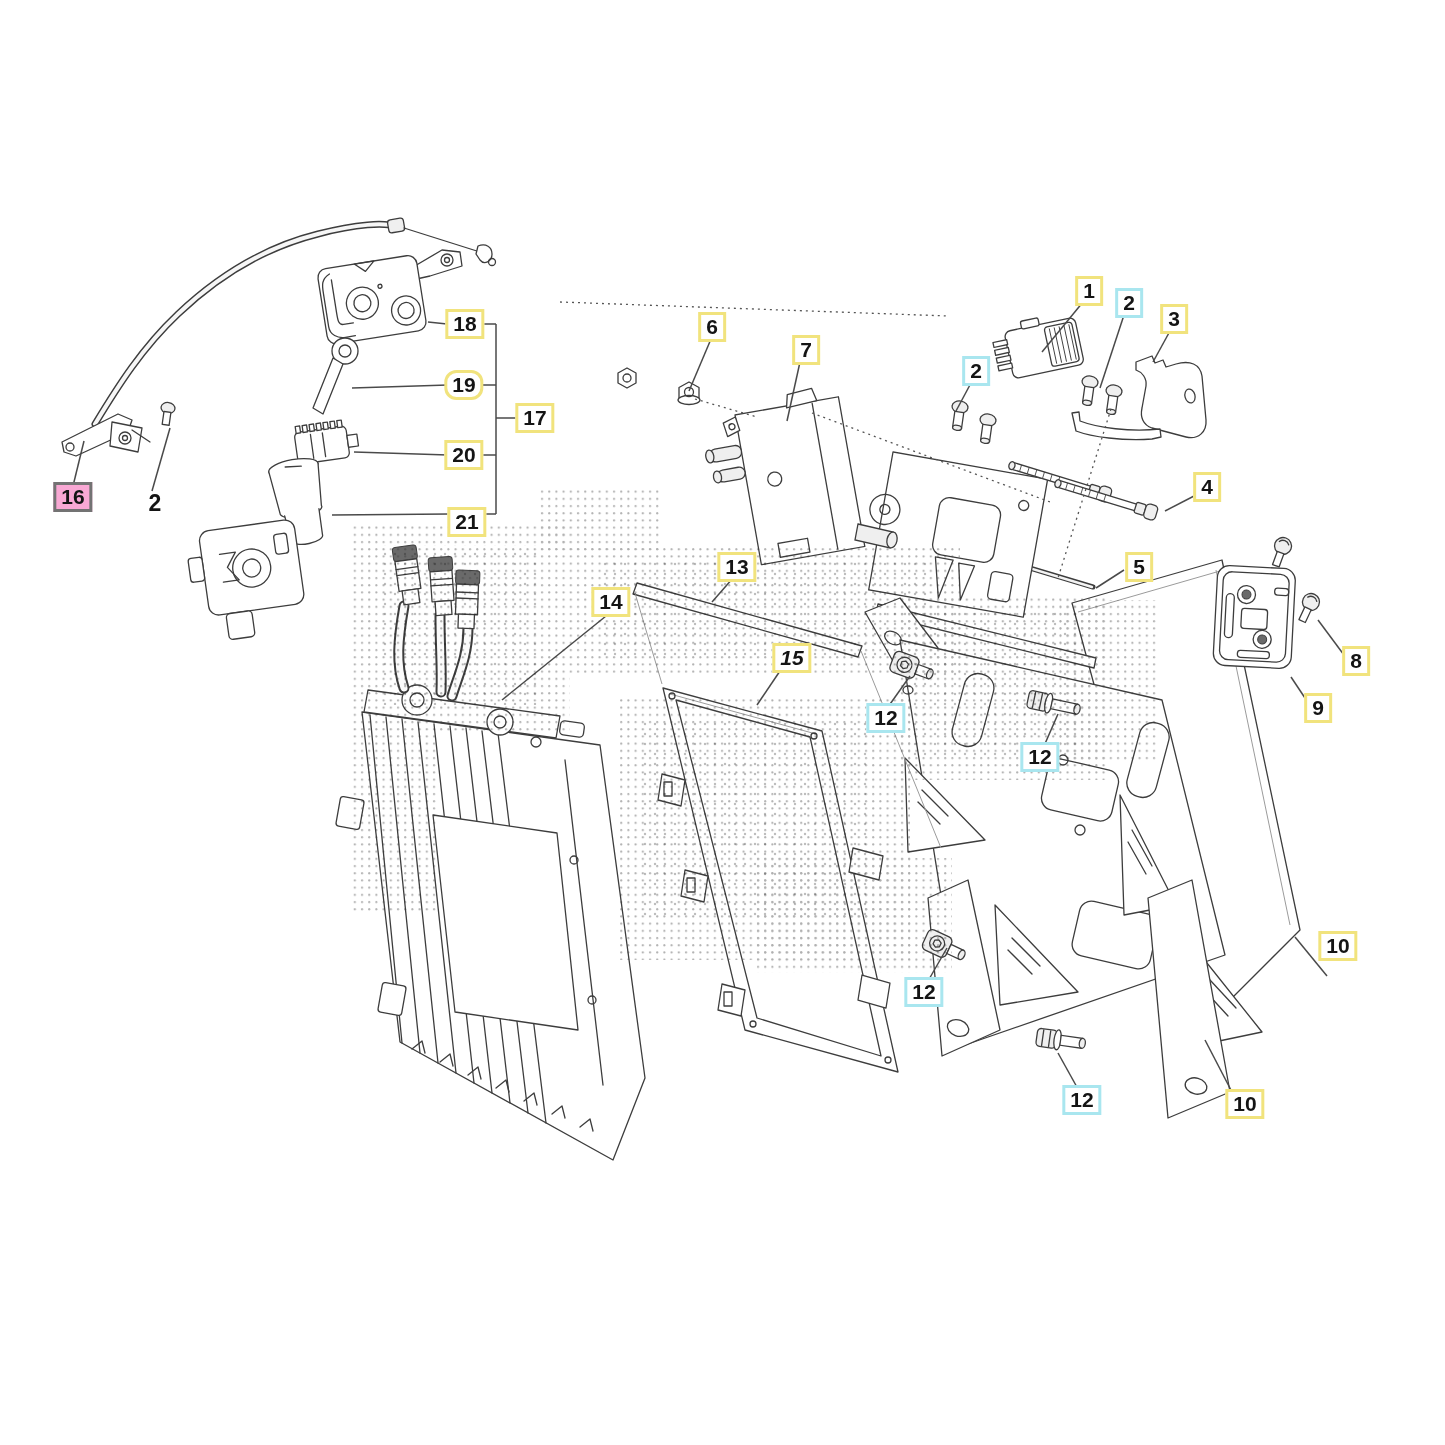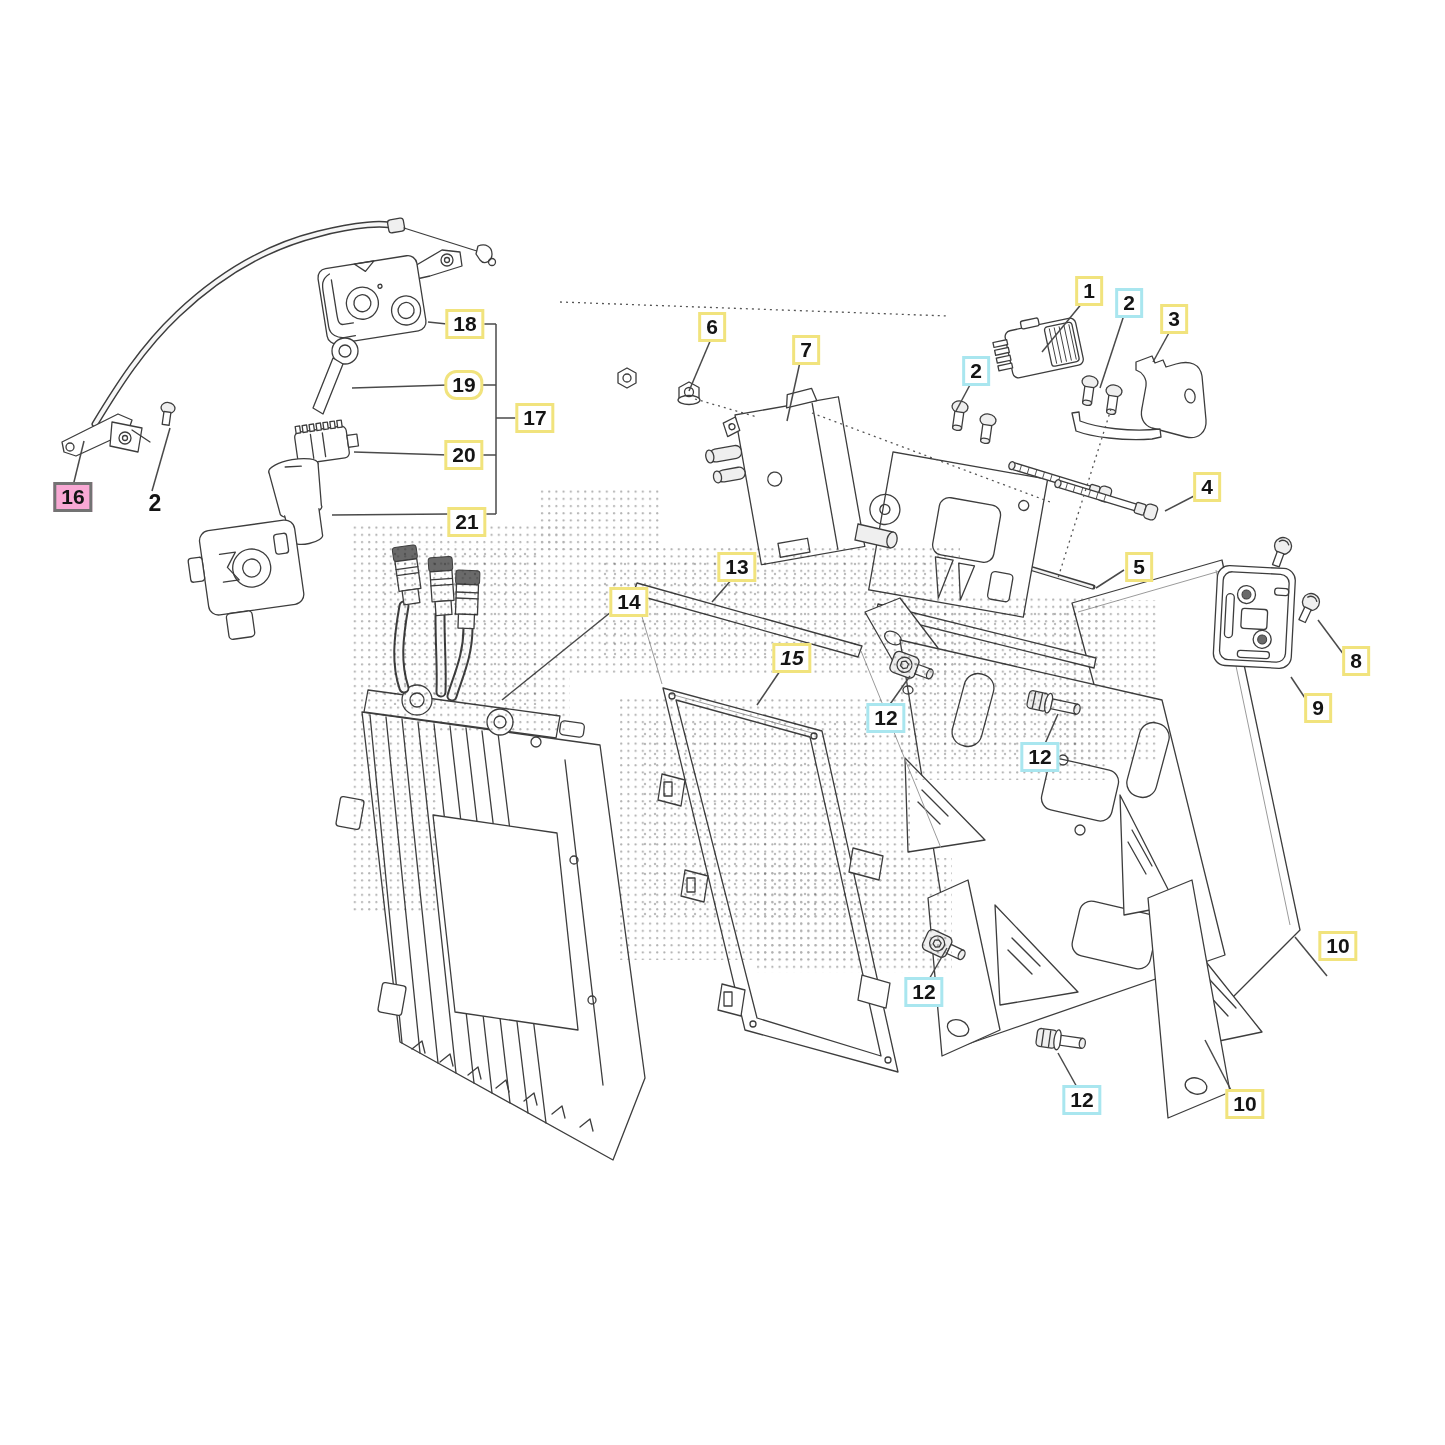--- a/index.html
+++ b/index.html
@@ -509,21 +509,21 @@
       <div class="callout cyan" style="left: 1129px; top: 303px;">2</div>
       <div class="callout yellow" style="left: 1174px; top: 319px;">3</div>
       <div class="callout cyan" style="left: 976px; top: 371px;">2</div>
       <div class="callout yellow" style="left: 712px; top: 327px;">6</div>
       <div class="callout yellow" style="left: 806px; top: 350px;">7</div>
       <div class="callout yellow" style="left: 1207px; top: 487px;">4</div>
       <div class="callout yellow" style="left: 1139px; top: 567px;">5</div>
       <div class="callout yellow" style="left: 1356px; top: 661px;">8</div>
       <div class="callout yellow" style="left: 1318px; top: 708px;">9</div>
       <div class="callout yellow" style="left: 737px; top: 567px;">13</div>
-      <div class="callout yellow" style="left: 629px; top: 602px; text-align: center;">14</div>
+      <div class="callout yellow" style="left: 611px; top: 602px; text-align: center;">14</div>
       <div class="callout yellow" style="left: 792px; top: 658px; font-style: italic;">15</div>
       <div class="callout cyan" style="left: 886px; top: 718px;">12</div>
       <div class="callout cyan" style="left: 1040px; top: 757px;">12</div>
       <div class="callout cyan" style="left: 924px; top: 992px;">12</div>
       <div class="callout cyan" style="left: 1082px; top: 1100px;">12</div>
       <div class="callout yellow" style="left: 1338px; top: 946px;">10</div>
       <div class="callout yellow" style="left: 1245px; top: 1104px;">10</div>
       <div class="callout yellow-fill" style="left: 73px; top: 497px;">16</div>
       <div class="callout plain" style="left: 155px; top: 503px;">2</div>
       <div class="callout yellow" style="left: 465px; top: 324px; text-align: right;">18</div>

